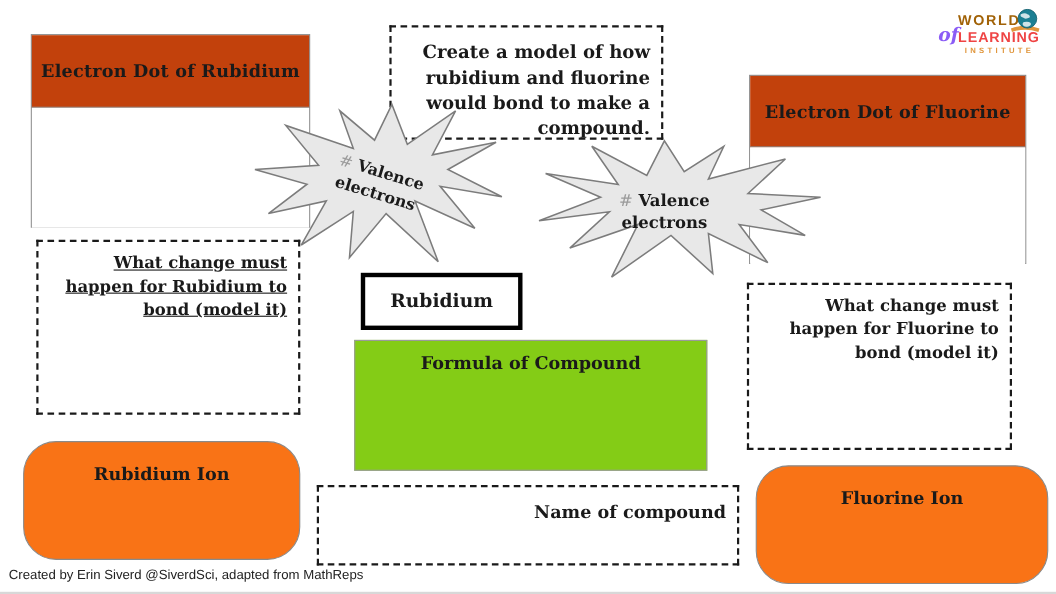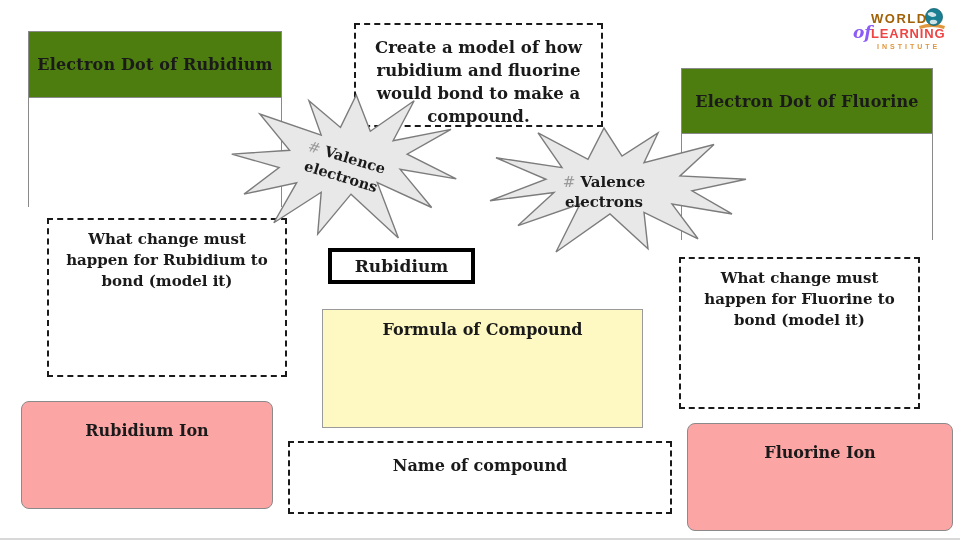--- a/index.html
+++ b/index.html
@@ -6,41 +6,41 @@
   .slide{
     position:relative;width:960px;height:540px;background:#ffffff;overflow:hidden;
     font-family:"DejaVu Serif","Liberation Serif",serif;color:#1a1a1a;
     border-bottom:2px solid #d8d8d8;box-sizing:border-box;
   }
   .abs{position:absolute;box-sizing:border-box;}
 
   
   .edot{border:1px solid #8a8a8a;background:#fff;}
   .edot-header{
-    background:#4d7c0f;border-bottom:1px solid #8a8a8a;
+    background:#c2410c;border-bottom:1px solid #8a8a8a;
     display:flex;align-items:center;justify-content:center;
     font-weight:bold;font-size:16px;letter-spacing:.2px;
   }
   .edot-body{background:#fff;}
 
   
   .dashed{border:2px dashed #1a1a1a;background:#fff;text-align:center;}
-  .dashed .prompt-text{font-weight:bold;font-size:15px;line-height:1.4;padding:9px 10px 0 10px;}
+  .dashed .prompt-text{font-weight:bold;font-size:15px;line-height:1.4;padding:9px 10px 0 10px;text-align:right;}
 
   
   .element-box{
     border:4px solid #000;background:#fff;
     display:flex;align-items:center;justify-content:center;
     font-weight:bold;font-size:17px;
   }
 
   
-  .graybox{background:#fef9c3;border:1px solid #9a9a9a;text-align:center;}
+  .graybox{background:#84cc16;border:1px solid #9a9a9a;text-align:center;}
   .graybox .prompt-text{font-weight:bold;font-size:16px;padding-top:10px;}
-  .roundbox{background:#fca5a5;border:1px solid #8a8a8a;border-radius:8px;text-align:center;}
+  .roundbox{background:#f97316;border:1px solid #8a8a8a;border-radius:30px;text-align:center;}
   .roundbox .prompt-text{font-weight:bold;font-size:16px;padding-top:19px;}
 
   
   .burst{pointer-events:none;}
   .burst svg{position:absolute;inset:0;width:100%;height:100%;overflow:visible;}
   .burst polygon{fill:#e8e8e8;stroke:#7c7c7c;stroke-width:1.4;vector-effect:non-scaling-stroke;}
   .burst .burst-text{
     position:absolute;inset:0;display:flex;align-items:center;justify-content:center;
     font-weight:bold;font-size:15px;line-height:20px;text-align:center;
   }
@@ -77,21 +77,21 @@
     <div class="prompt-text" style="font-size:16.5px;padding-top:11px;">Create a model of how rubidium and fluorine would bond to make a compound.</div>
   </div>
 
   <div class="abs edot" style="left:681px;top:68px;width:252px;height:172px;">
     <div class="edot-header" style="height:64px;">
       <span>Electron Dot of Fluorine</span>
     </div>
     <div class="edot-body" style="height:107px;"></div>
   </div>
 
-  <div class="abs dashed" style="left:47px;top:218px;width:240px;height:159px;">
+  <div class="abs dashed" style="left:33px;top:218px;width:240px;height:159px;text-decoration:underline;">
     <div class="prompt-text">What change must happen for Rubidium to bond (model it)</div>
   </div>
 
   <div class="abs dashed" style="left:679px;top:257px;width:241px;height:152px;">
     <div class="prompt-text">What change must happen for Fluorine to bond (model it)</div>
   </div>
 
   <div class="abs graybox" style="left:322px;top:309px;width:321px;height:119px;">
     <div class="prompt-text">Formula of Compound</div>
   </div>
@@ -125,32 +125,33 @@
       <polygon points="258,62 204,76 244,104 184,92 210,134 156,102 160,146 122,104 68,150 92,92 30,118 66,78 2,88 58,62 8,36 74,48 50,6 100,38 116,0 134,34 170,6 156,42 226,20 192,58"></polygon>
     </svg>
     <div class="burst-text" style="transform:translate(-14px,2px);">
       <div class="burst-inner">
         <span class="hash">#</span>
         <span>Valence electrons</span>
       </div>
     </div>
   </div>
 
-  <div class="abs element-box" style="left:328px;top:248px;width:147px;height:36px;">
+  <div class="abs element-box" style="left:328px;top:248px;width:147px;height:52px;">
     <span>Rubidium</span>
   </div>
 
   <div class="abs logo" style="left:853px;top:10px;width:96px;height:48px;">
     <span class="logo-world">WORLD</span>
     <span class="logo-of">of</span>
     <span class="logo-learning">LEARNING</span>
     <span class="logo-institute">INSTITUTE</span>
     <svg class="logo-globe" width="30" height="22" viewBox="0 0 30 22">
       <path d="M2 18 Q15 13 28 18 L27 21 Q15 17 3 21 Z" fill="#e0963c"></path>
       <circle cx="17" cy="9" r="8.5" fill="#1b7f93"></circle>
       <path d="M11 5 q4 -2 6 0 q3 1 2 3 q-4 2 -6 0 q-3 -1 -2 -3 Z" fill="#cfe3e8"></path>
       <path d="M14 12 q4 -1 6 1 q1 2 -2 3 q-4 1 -5 -1 q-1 -2 1 -3 Z" fill="#cfe3e8"></path>
       <circle cx="17" cy="9" r="8.5" fill="none" stroke="#14616f" stroke-width="0.8"></circle>
     </svg>
   </div>
 
+  <div class="abs footer-credit" style="left:8px;top:515px;">Created by Erin Siverd @SiverdSci, adapted from MathReps</div>
 
 </div>
 
 </body></html>

